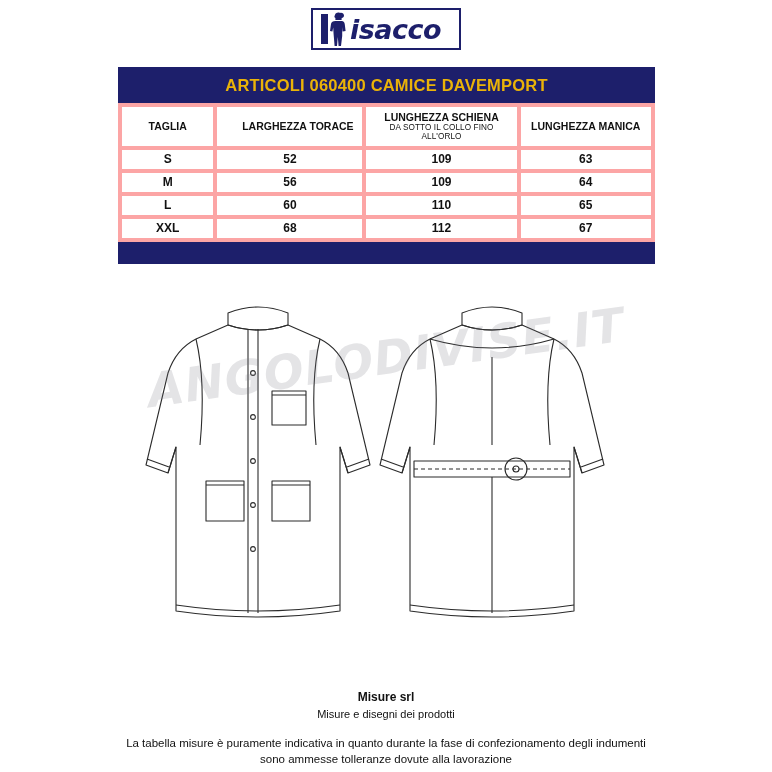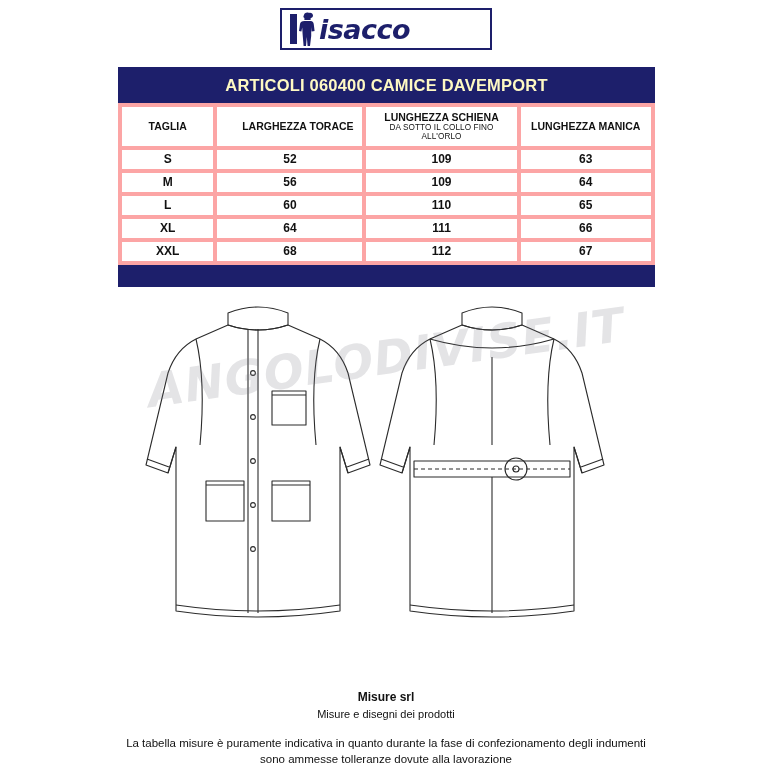--- a/index.html
+++ b/index.html
@@ -21,21 +21,21 @@
     position: absolute;
     top: 8px;
     left: 0;
     width: 772px;
     display: flex;
     justify-content: center;
   }
   .logo-box {
     border: 2px solid #1d1f6b;
     background: #ffffff;
-    width: 212px;
+    width: 150px;
     height: 42px;
     display: flex;
     align-items: center;
     padding: 0 6px;
     box-sizing: border-box;
   }
   .logo-mark {
     width: 30px;
     height: 34px;
     position: relative;
@@ -71,21 +71,21 @@
   .table-panel {
     position: absolute;
     left: 118px;
     top: 67px;
     width: 537px;
     background: #1d1f6b;
     padding: 0;
     box-sizing: border-box;
   }
   .table-title {
-    color: #fef9c3;
+    color: #eab308;
     font-size: 16.5px;
     font-weight: bold;
     text-align: center;
     padding: 9px 0 8px 0;
     letter-spacing: 0.2px;
   }
   table.size-table {
     border-collapse: collapse;
     width: 100%;
     background: #ffffff;
@@ -218,26 +218,20 @@
         <td>109</td>
         <td>64</td>
       </tr>
       <tr>
         <td>L</td>
         <td>60</td>
         <td>110</td>
         <td>65</td>
       </tr>
       <tr>
-        <td>XL</td>
-        <td>64</td>
-        <td>111</td>
-        <td>66</td>
-      </tr>
-      <tr>
         <td>XXL</td>
         <td>68</td>
         <td>112</td>
         <td>67</td>
       </tr>
     </tbody>
   </table>
   <div class="panel-foot"></div>
 </div>
 

